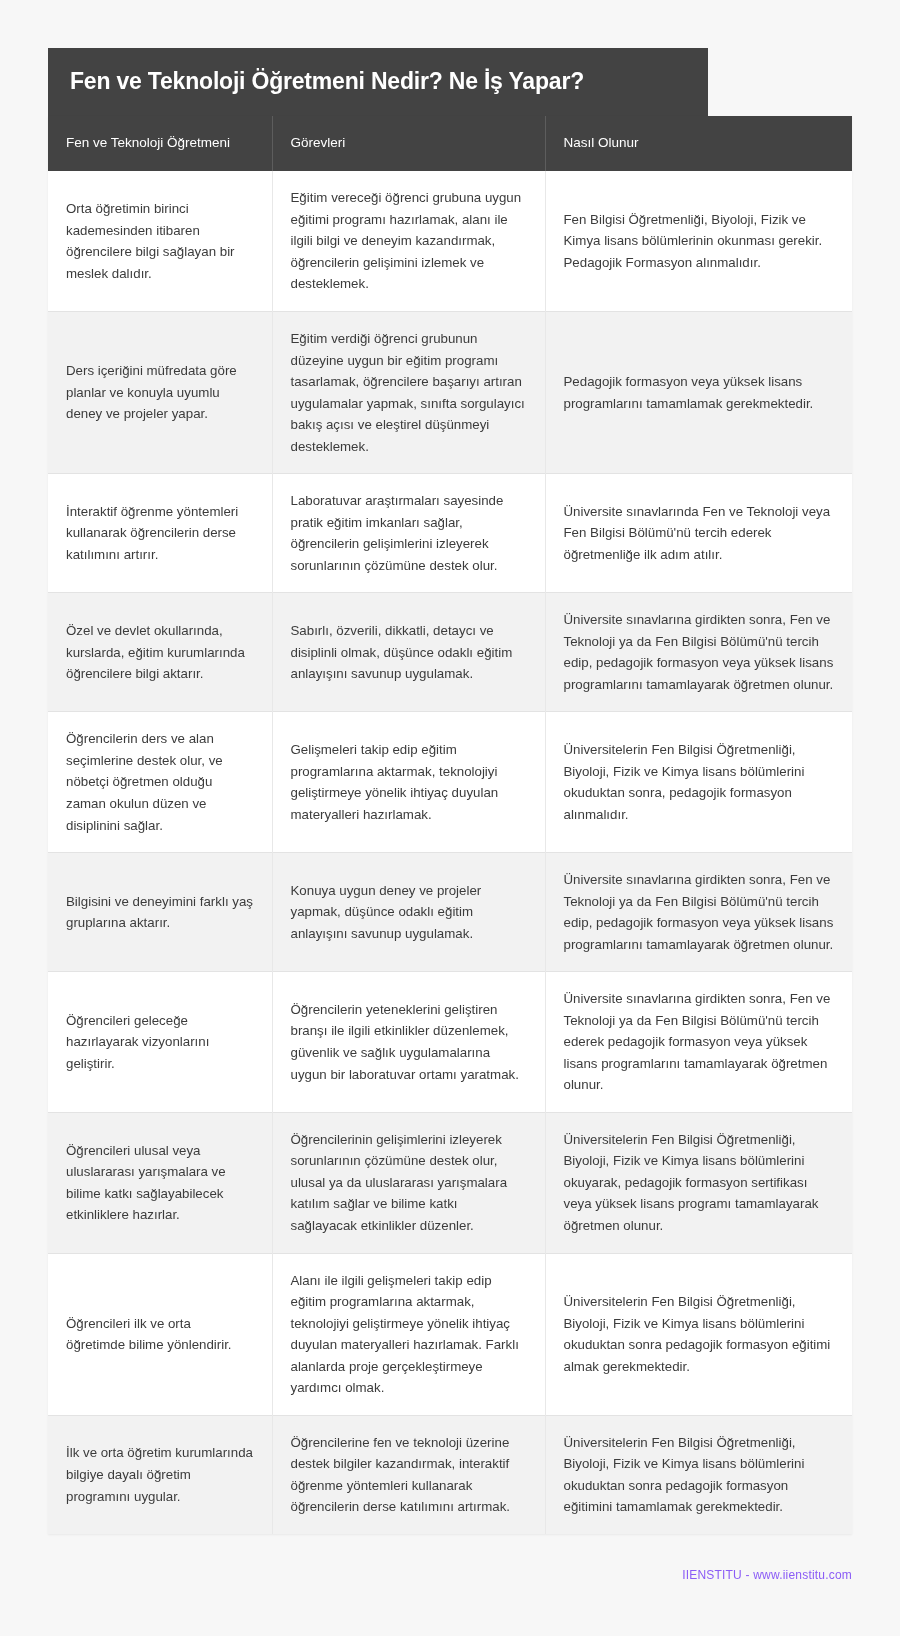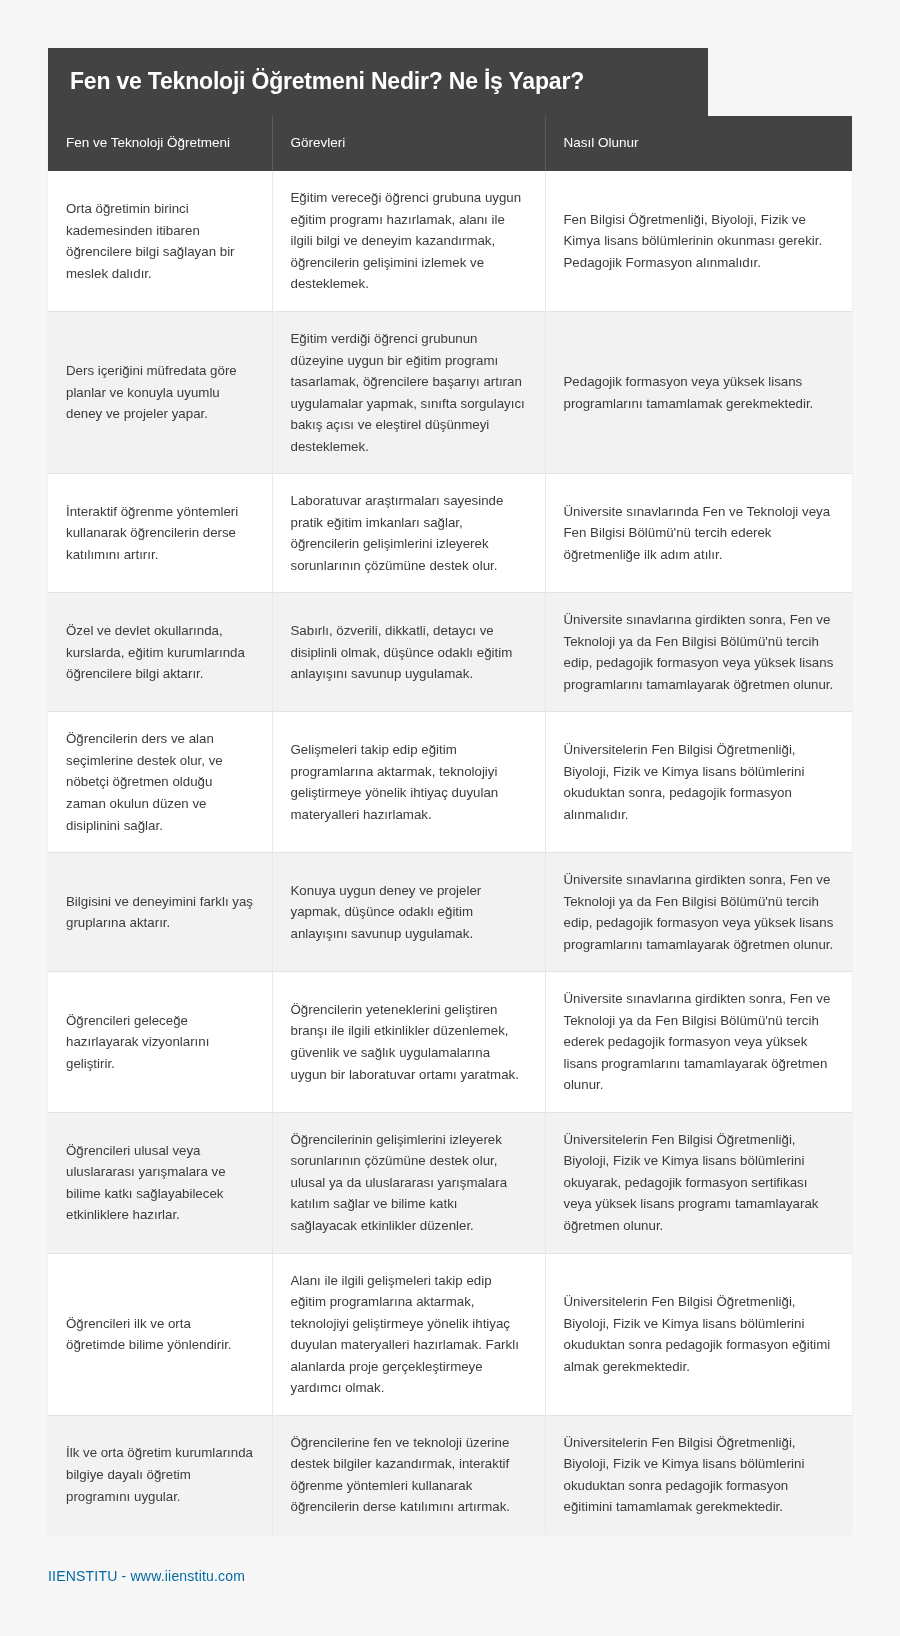--- a/index.html
+++ b/index.html
@@ -79,23 +79,23 @@
   .tbl tbody td:first-child {
     border-left: none;
   }
   .tbl tbody tr:nth-child(odd)  { background: #ffffff; }
   .tbl tbody tr:nth-child(even) { background: #f2f2f2; }
   .tbl tbody tr:first-child td  { border-top: none; }
 
   
   .footer {
     width: 804px;
-    text-align: left;
-    color: #0369a1;
-    font-size: 14px;
+    text-align: right;
+    color: #8b5cf6;
+    font-size: 12px;
     padding: 34px 0 30px 0;
     letter-spacing: 0.2px;
   }
 </style>
 </head>
 <body>
 
 <div class="page">
 
   <div class="title-bar">
@@ -111,21 +111,21 @@
     <thead>
       <tr>
         <th>Fen ve Teknoloji Öğretmeni</th>
         <th>Görevleri</th>
         <th>Nasıl Olunur</th>
       </tr>
     </thead>
     <tbody id="tbody">
         <tr>
           <td>Orta öğretimin birinci kademesinden itibaren öğrencilere bilgi sağlayan bir meslek dalıdır.</td>
-          <td>Eğitim vereceği öğrenci grubuna uygun eğitim programı hazırlamak, alanı ile ilgili bilgi ve deneyim kazandırmak, öğrencilerin gelişimini izlemek ve desteklemek.</td>
+          <td>Eğitim vereceği öğrenci grubuna uygun eğitimi programı hazırlamak, alanı ile ilgili bilgi ve deneyim kazandırmak, öğrencilerin gelişimini izlemek ve desteklemek.</td>
           <td>Fen Bilgisi Öğretmenliği, Biyoloji, Fizik ve Kimya lisans bölümlerinin okunması gerekir. Pedagojik Formasyon alınmalıdır.</td>
         </tr>
         <tr>
           <td>Ders içeriğini müfredata göre planlar ve konuyla uyumlu deney ve projeler yapar.</td>
           <td>Eğitim verdiği öğrenci grubunun düzeyine uygun bir eğitim programı tasarlamak, öğrencilere başarıyı artıran uygulamalar yapmak, sınıfta sorgulayıcı bakış açısı ve eleştirel düşünmeyi desteklemek.</td>
           <td>Pedagojik formasyon veya yüksek lisans programlarını tamamlamak gerekmektedir.</td>
         </tr>
         <tr>
           <td>İnteraktif öğrenme yöntemleri kullanarak öğrencilerin derse katılımını artırır.</td>
           <td>Laboratuvar araştırmaları sayesinde pratik eğitim imkanları sağlar, öğrencilerin gelişimlerini izleyerek sorunlarının çözümüne destek olur.</td>

